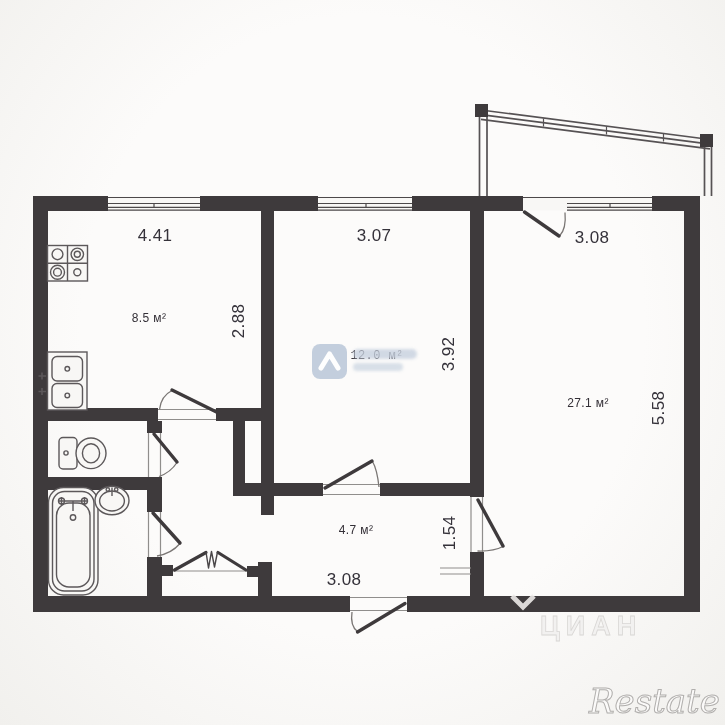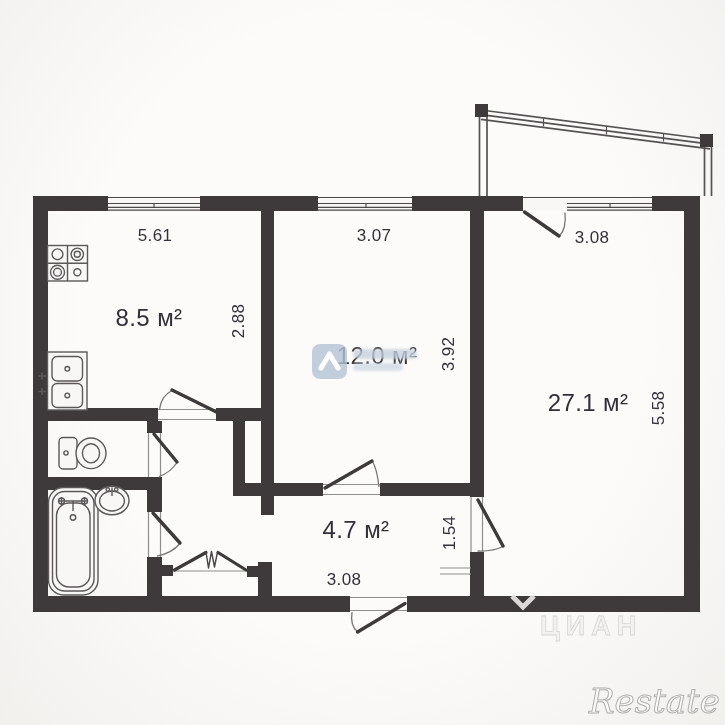--- a/index.html
+++ b/index.html
@@ -9,21 +9,21 @@
     font-family:"Liberation Sans", sans-serif;
   }
   .stage svg.plan{position:absolute;left:0;top:0;}
   .lbl{
     position:absolute;color:#35323a;white-space:nowrap;
     transform:translate(-50%,-50%);
     font-family:"Liberation Sans", sans-serif;
   }
   .dim{font-size:17px;letter-spacing:.3px;}
   .dimv{transform:translate(-50%,-50%) rotate(-90deg);}
-  .area{font-size:24px;letter-spacing:.4px;color:#332f36;}
+  .area{font-size:12px;letter-spacing:.4px;color:#332f36;}
   .wm-logo{
     position:absolute;left:312px;top:344px;width:35px;height:35px;
     border-radius:8px;background:#b6c4d6;opacity:.8;
   }
   .wm-bar1{position:absolute;left:353px;top:349px;width:64px;height:10px;border-radius:5px;
     background:#c7d1df;opacity:.8;filter:blur(1.6px);}
   .wm-bar2{position:absolute;left:353px;top:363px;width:50px;height:8px;border-radius:4px;
     background:#ccd6e2;opacity:.75;filter:blur(1.6px);}
   .wm-cian{position:absolute;left:500px;top:588px;}
   .wm-restate{position:absolute;left:586px;top:678px;}
@@ -166,31 +166,31 @@
 
   <g stroke="#5c585a" stroke-width="1.4" fill="#f8f7f5">
     <ellipse cx="112" cy="500.5" rx="17" ry="14.3"></ellipse>
     <ellipse cx="112" cy="501" rx="12.4" ry="10" fill="none"></ellipse>
     <path d="M112,487.5 V496" fill="none"></path>
     <circle cx="107.8" cy="489.5" r="1.7" fill="none"></circle>
     <circle cx="116.2" cy="489.5" r="1.7" fill="none"></circle>
   </g>
 </svg>
 
-  <div class="lbl dim" style="left:155px;top:236px;">5.61</div>
+  <div class="lbl dim" style="left:155px;top:236px;">4.41</div>
   <div class="lbl dim" style="left:374px;top:236px;">3.07</div>
   <div class="lbl dim" style="left:592px;top:238px;">3.08</div>
   <div class="lbl dim" style="left:344px;top:580px;">3.08</div>
   <div class="lbl dim dimv" style="left:239px;top:321px;">2.88</div>
   <div class="lbl dim dimv" style="left:449px;top:354px;">3.92</div>
   <div class="lbl dim dimv" style="left:659px;top:408px;">5.58</div>
   <div class="lbl dim dimv" style="left:450px;top:533px;">1.54</div>
 
   <div class="lbl area" style="left:149px;top:318px;">8.5 м²</div>
-  <div class="lbl area" style="left:377px;top:356px;">12.0 м²</div>
+  <div class="lbl area" style="left:377px;top:356px;font-family:Liberation Mono, monospace;">12.0 м²</div>
   <div class="lbl area" style="left:588px;top:403px;">27.1 м²</div>
   <div class="lbl area" style="left:356px;top:530px;text-align:right;">4.7 м²</div>
 
   <div class="wm-logo">
     <svg width="35" height="35" viewBox="0 0 35 35">
       <path d="M9,24 L17.5,10 L26,24" stroke="#ffffff" stroke-width="5" stroke-linecap="round" stroke-linejoin="round" fill="none"></path>
     </svg>
   </div>
   <div class="wm-bar1"></div>
   <div class="wm-bar2"></div>

